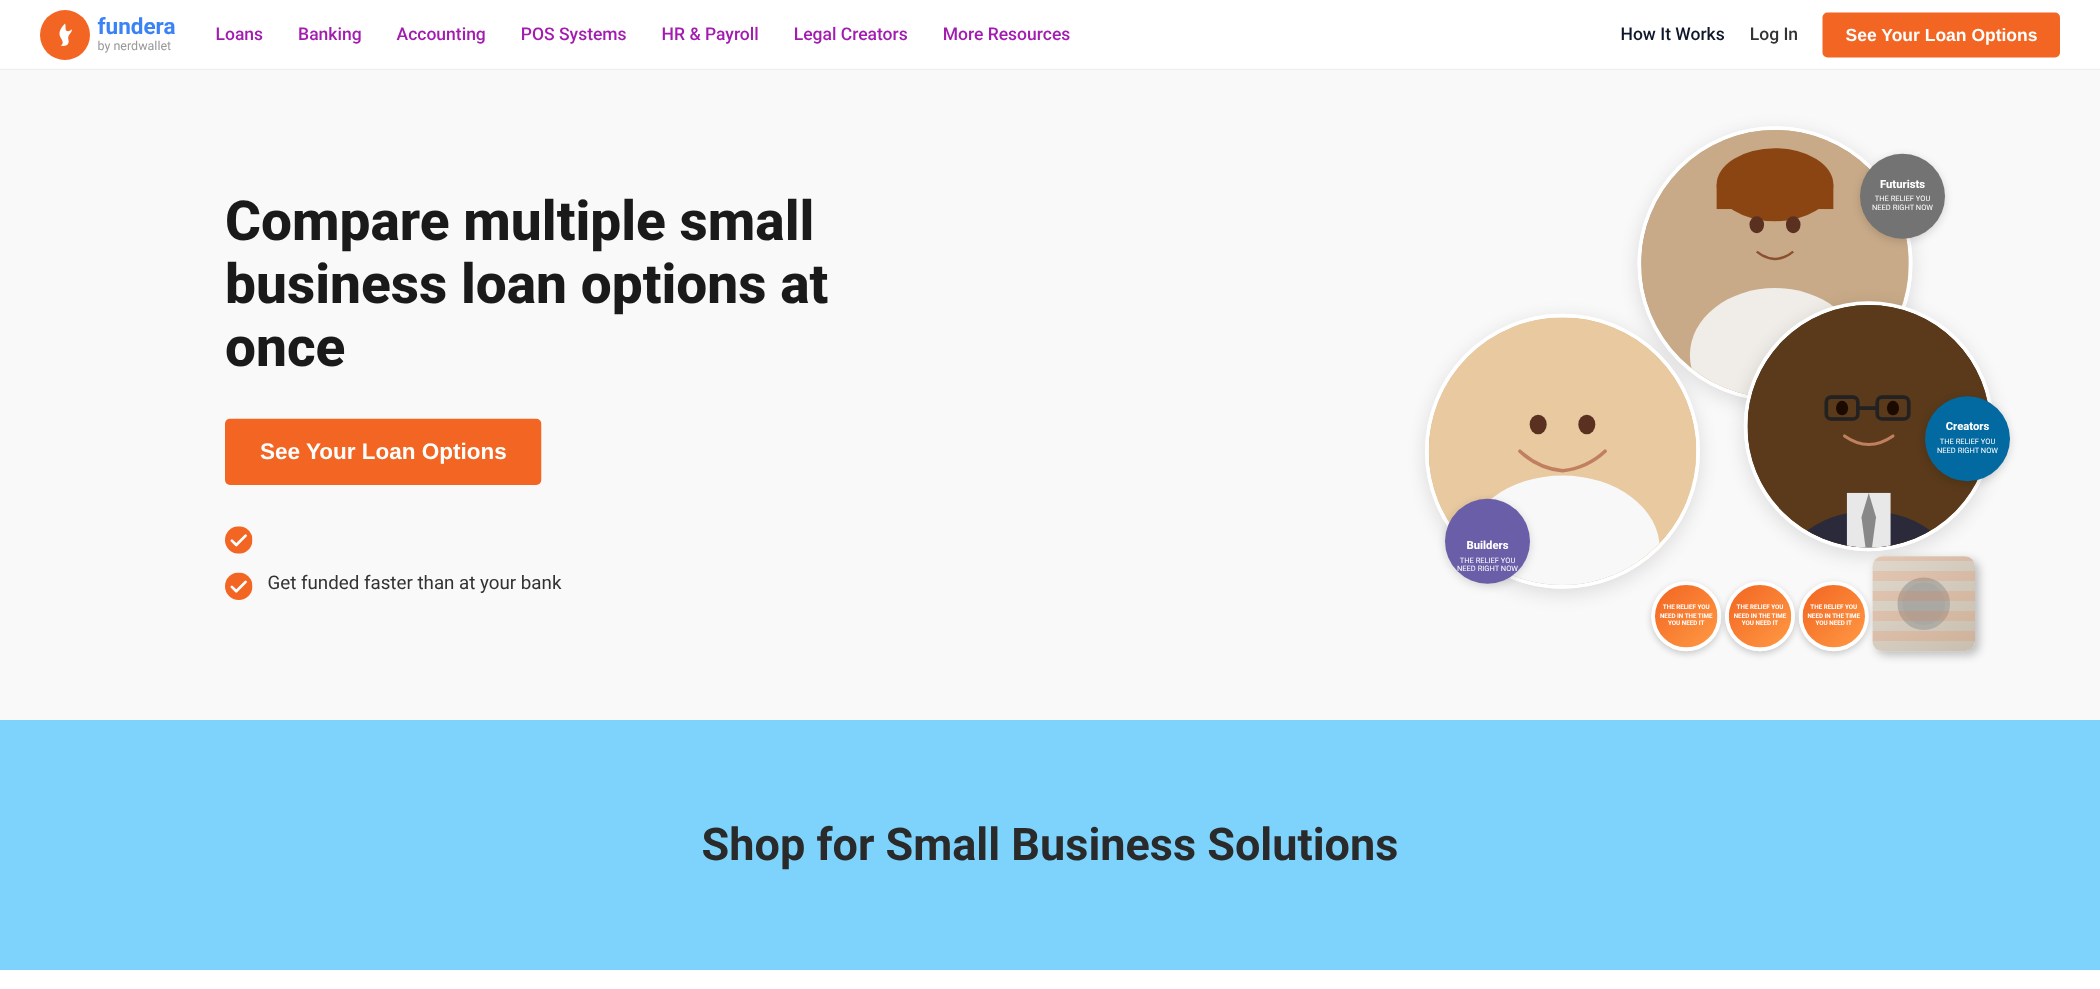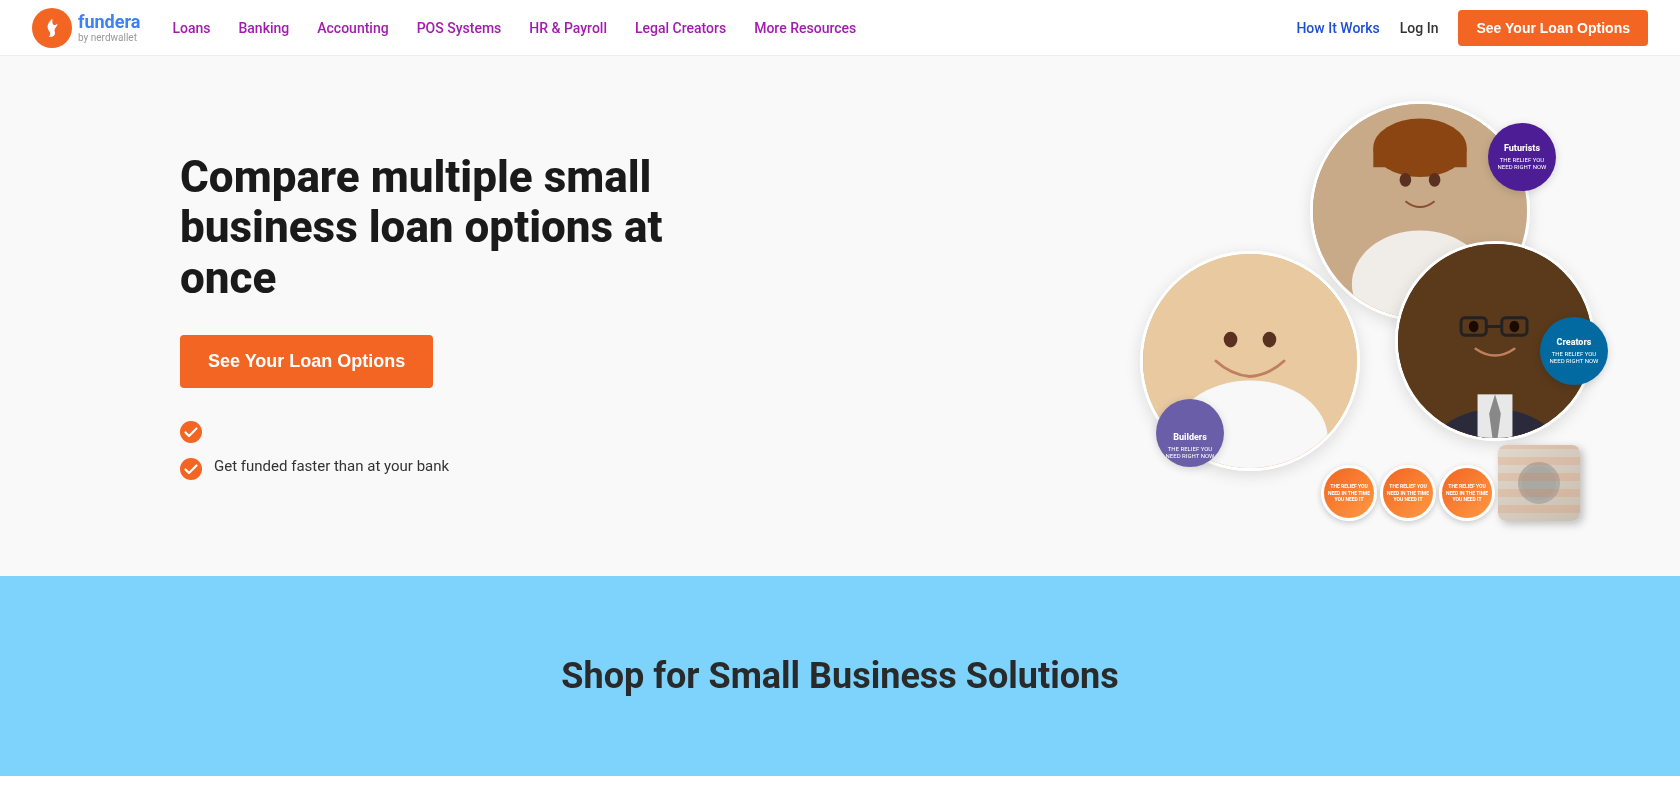--- a/index.html
+++ b/index.html
@@ -47,21 +47,21 @@
       font-size: 14px;
       font-weight: 500;
       cursor: pointer;
       white-space: nowrap;
     }
     .nav-right {
       display: flex;
       align-items: center;
       gap: 20px;
     }
-    .nav-how { color: #1d4ed8; font-size: 14px; font-weight: 500; cursor: pointer; }
+    .nav-how { color: #0f172a; font-size: 14px; font-weight: 500; cursor: pointer; }
     .nav-login { color: #333; font-size: 14px; font-weight: 500; cursor: pointer; }
     .nav-cta-btn {
       background: #f26522;
       color: #fff;
       border: none;
       border-radius: 4px;
       padding: 10px 18px;
       font-size: 14px;
       font-weight: 600;
       cursor: pointer;
@@ -305,21 +305,21 @@
         <rect x="107" y="76" width="26" height="18" rx="4" fill="none" stroke="#222" stroke-width="3"></rect>
         <line x1="91" y1="85" x2="107" y2="85" stroke="#222" stroke-width="3"></line>
 
         <ellipse cx="78" cy="85" rx="5" ry="6" fill="#1a0a00"></ellipse>
         <ellipse cx="120" cy="85" rx="5" ry="6" fill="#1a0a00"></ellipse>
 
         <path d="M80 108 Q100 122 120 108" stroke="#c08060" stroke-width="2.5" fill="none" stroke-linecap="round"></path>
       </svg>
     </div>
 
-    <div class="bubble bubble-futurists" style="top:22px; right:44px; background:#4c1d95;">
+    <div class="bubble bubble-futurists" style="top:22px; right:44px; background:#737373;">
       <span class="bubble-title">Futurists</span>
       <span class="bubble-sub">THE RELIEF YOU NEED RIGHT NOW</span>
     </div>
 
     <div class="bubble bubble-creators" style="top:216px; right:-8px; background:#0369a1;">
       <span class="bubble-title">Creators</span>
       <span class="bubble-sub">THE RELIEF YOU NEED RIGHT NOW</span>
     </div>
 
     <div class="bubble bubble-builders" style="top:298px; left:16px; background:#6b5ea8;">

